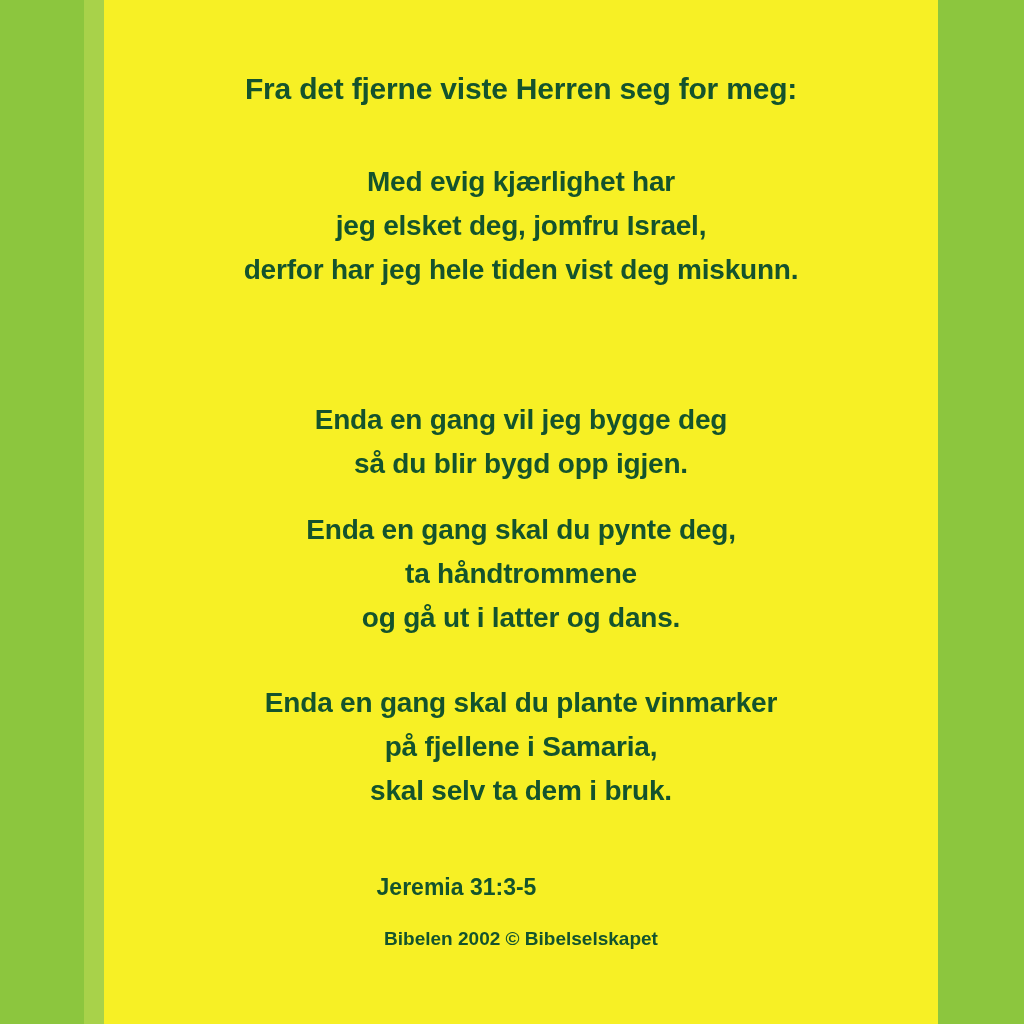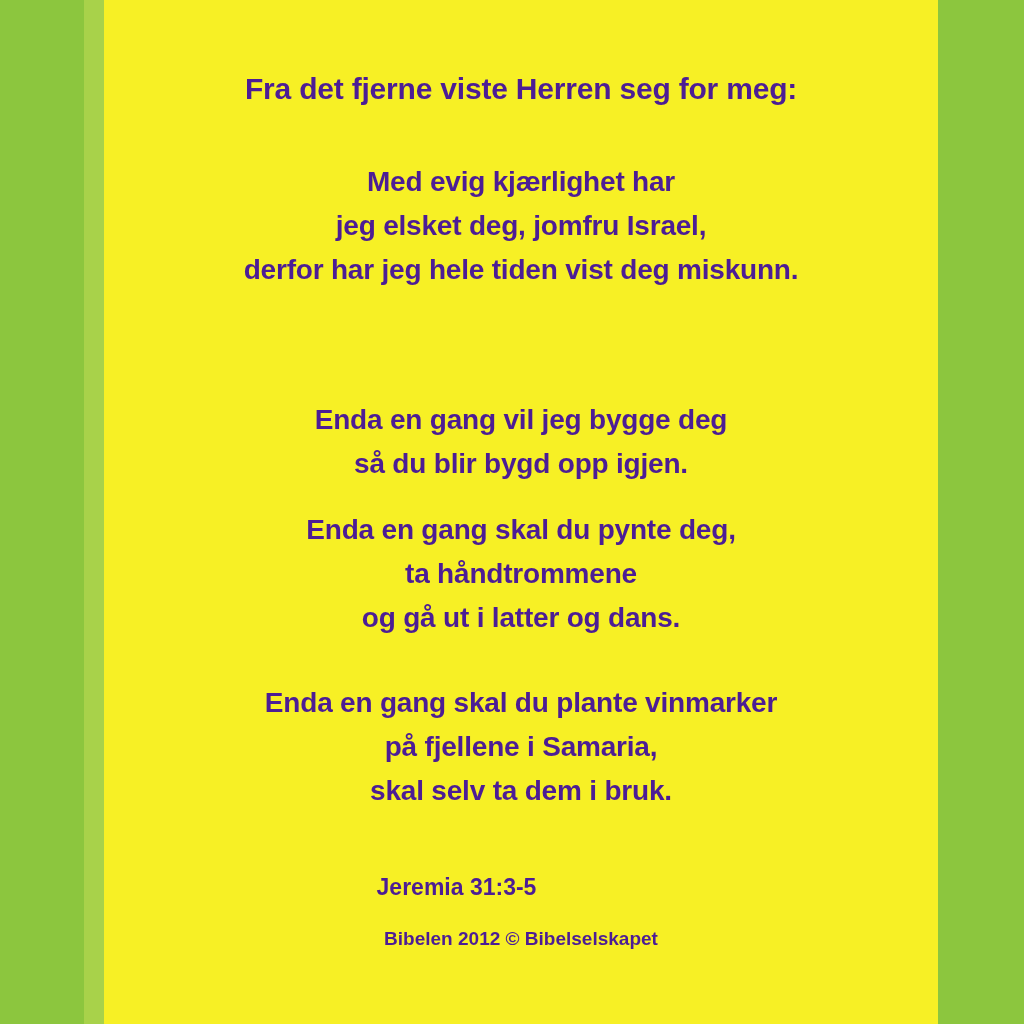--- a/index.html
+++ b/index.html
@@ -52,21 +52,21 @@
     width: 86px;
     height: 1024px;
     background: #8cc63e;
   }
   .content {
     position: absolute;
     left: 104px;
     top: 0;
     width: 834px;
     height: 1024px;
-    color: #4c1d95;
+    color: #14532d;
     text-align: center;
   }
   .verse-heading {
     position: absolute;
     left: 0;
     top: 72px;
     width: 834px;
     font-size: 30px;
     font-weight: bold;
     letter-spacing: -0.2px;
@@ -133,15 +133,15 @@
       <div>og gå ut i latter og dans.</div>
     </div>
 
     <div class="stanza stanza-4">
       <div>Enda en gang skal du plante vinmarker</div>
       <div>på fjellene i Samaria,</div>
       <div>skal selv ta dem i bruk.</div>
     </div>
 
     <div class="reference">Jeremia 31:3-5</div>
-    <div class="credit">Bibelen 2012 © Bibelselskapet</div>
+    <div class="credit">Bibelen 2002 © Bibelselskapet</div>
   </div>
 </div>
 
 </body></html>

